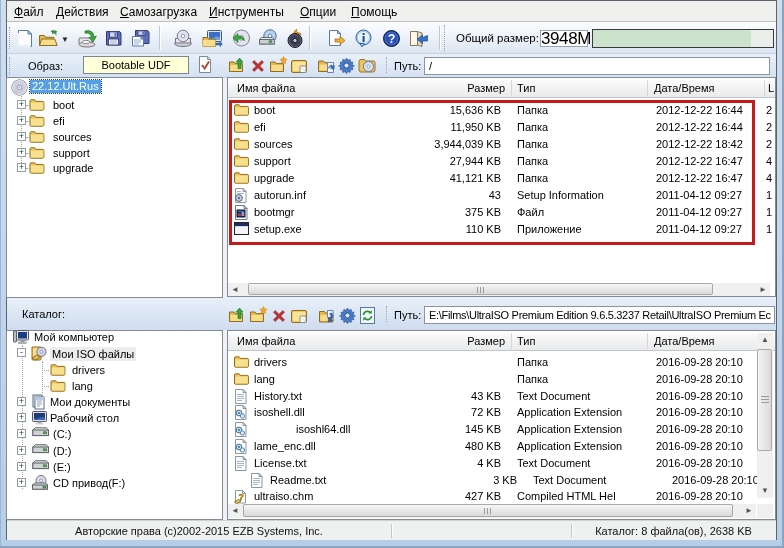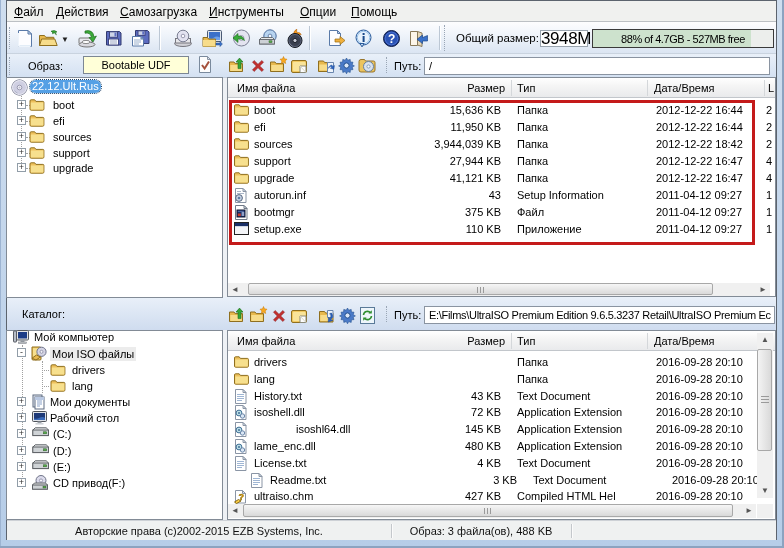--- a/index.html
+++ b/index.html
@@ -101,21 +101,20 @@
   <div class="grip" style="left:2px; top:5px; height:22px;"></div>
   <div class="tbsep" style="left:152px"></div>
   <div class="tbsep" style="left:302px"></div>
   <div class="tbsepd" style="left:437px"></div>
   <div class="tbsep" style="left:432px"></div>
 </div>
 <div class="abs" id="lbl-size">Общий размер:</div>
 <div class="abs" id="box-size">3948MB</div>
 <div class="abs" id="capbar">
     <div class="abs" id="capfill"></div>
-    <div class="abs" id="captext">88% of 4.7GB - 527MB free</div>
   </div>
 
 <div class="abs" id="band2">
   <div class="grip" style="left:2px; top:3px; height:18px;"></div>
 </div>
 <div class="abs" id="lbl-obraz">Образ:</div>
 <div class="abs" id="combo">Bootable UDF</div>
 <div class="abs" id="lbl-path1">Путь:</div>
 <div class="abs" id="pathbox1">/</div>
 
@@ -128,21 +127,21 @@
   <div class="abs" style="left:14px; top:18px; width:1px; height:75px; border-left:1px dotted #a0a0a0;"></div>
   <span class="abs" style="left:4px; top:1px;">
       <svg width="17" height="17" viewBox="0 0 17 17">
         <circle cx="8.5" cy="8.5" r="7.6" fill="#cfcfe2" stroke="#5c6078"></circle>
         <circle cx="8.5" cy="8.5" r="7" fill="none" stroke="#f2f2fa"></circle>
         <circle cx="8.5" cy="8.5" r="2.3" fill="#f6f6fc" stroke="#9a9ab0"></circle>
         <circle cx="8.5" cy="8.5" r="1" fill="#b9b9cd"></circle>
         <path d="M3.5 11.5 a6.4 6.4 0 0 0 3 2.6" stroke="#aeb2c8" fill="none"></path>
       </svg>
     </span>
-  <div class="titem sel-blue" style="left:23px; top:2px;border-radius:6px;">22.12.Ult.Rus</div>
+  <div class="titem sel-blue" style="left:23px; top:2px;">22.12.Ult.Rus</div>
   <div class="abs" style="left:19px; top:27px; width:4px; height:1px; border-top:1px dotted #a0a0a0;"></div>
   <div class="pm" style="left:10px; top:22px;">+</div>
   <span class="abs" style="left:22px; top:20px;">
       <svg width="16" height="13" viewBox="0 0 15 13">
         <path d="M0.5 3 Q0.5 1.8 1.6 1.8 h3.6 l1.2 1.6 h7 q1 0 1 1 V11 q0 1.2 -1.2 1.2 H1.7 Q0.5 12.2 0.5 11 z" fill="#eec15c" stroke="#8f6f1f"></path>
         <path d="M1.3 4.6 h12.6 v6.6 q0 0.4 -0.5 0.4 H1.8 q-0.5 0 -0.5 -0.4 z" fill="#f7e08e"></path>
       </svg>
     </span>
   <div class="titem" style="left:46px; top:21px;">boot</div>
   <div class="abs" style="left:19px; top:43px; width:4px; height:1px; border-top:1px dotted #a0a0a0;"></div>
@@ -808,14 +807,14 @@
       <path d="M12.5 1.5 l3 3 h-3z" fill="#dfe6ee" stroke="#8a95a5"></path>
       <path d="M7 10 l2.6 3.5 4.4 -7" stroke="#a5503a" stroke-width="2" fill="none"></path>
     </svg>
   </span>
 <div class="tbsepd" style="left:386px; top:57px; height:16px; position:absolute;"></div>
 <div class="tbsepd" style="left:386px; top:306px; height:16px; position:absolute;"></div>
 <div class="abs" id="statusbar">
   <div class="ssep" style="left:384px"></div>
   <div class="ssep" style="left:564px"></div>
   <div class="stext" style="left:0; width:384px; text-align:center;">Авторские права (c)2002-2015 EZB Systems, Inc.</div>
-  <div class="stext" style="left:384px; width:180px; text-align:center;">Образ: 3 файла(ов), 488 KB</div>
+  <div class="stext" style="left:564px; width:205px; text-align:center;">Каталог: 8 файла(ов), 2638 KB</div>
 </div>
 
 </body></html>

